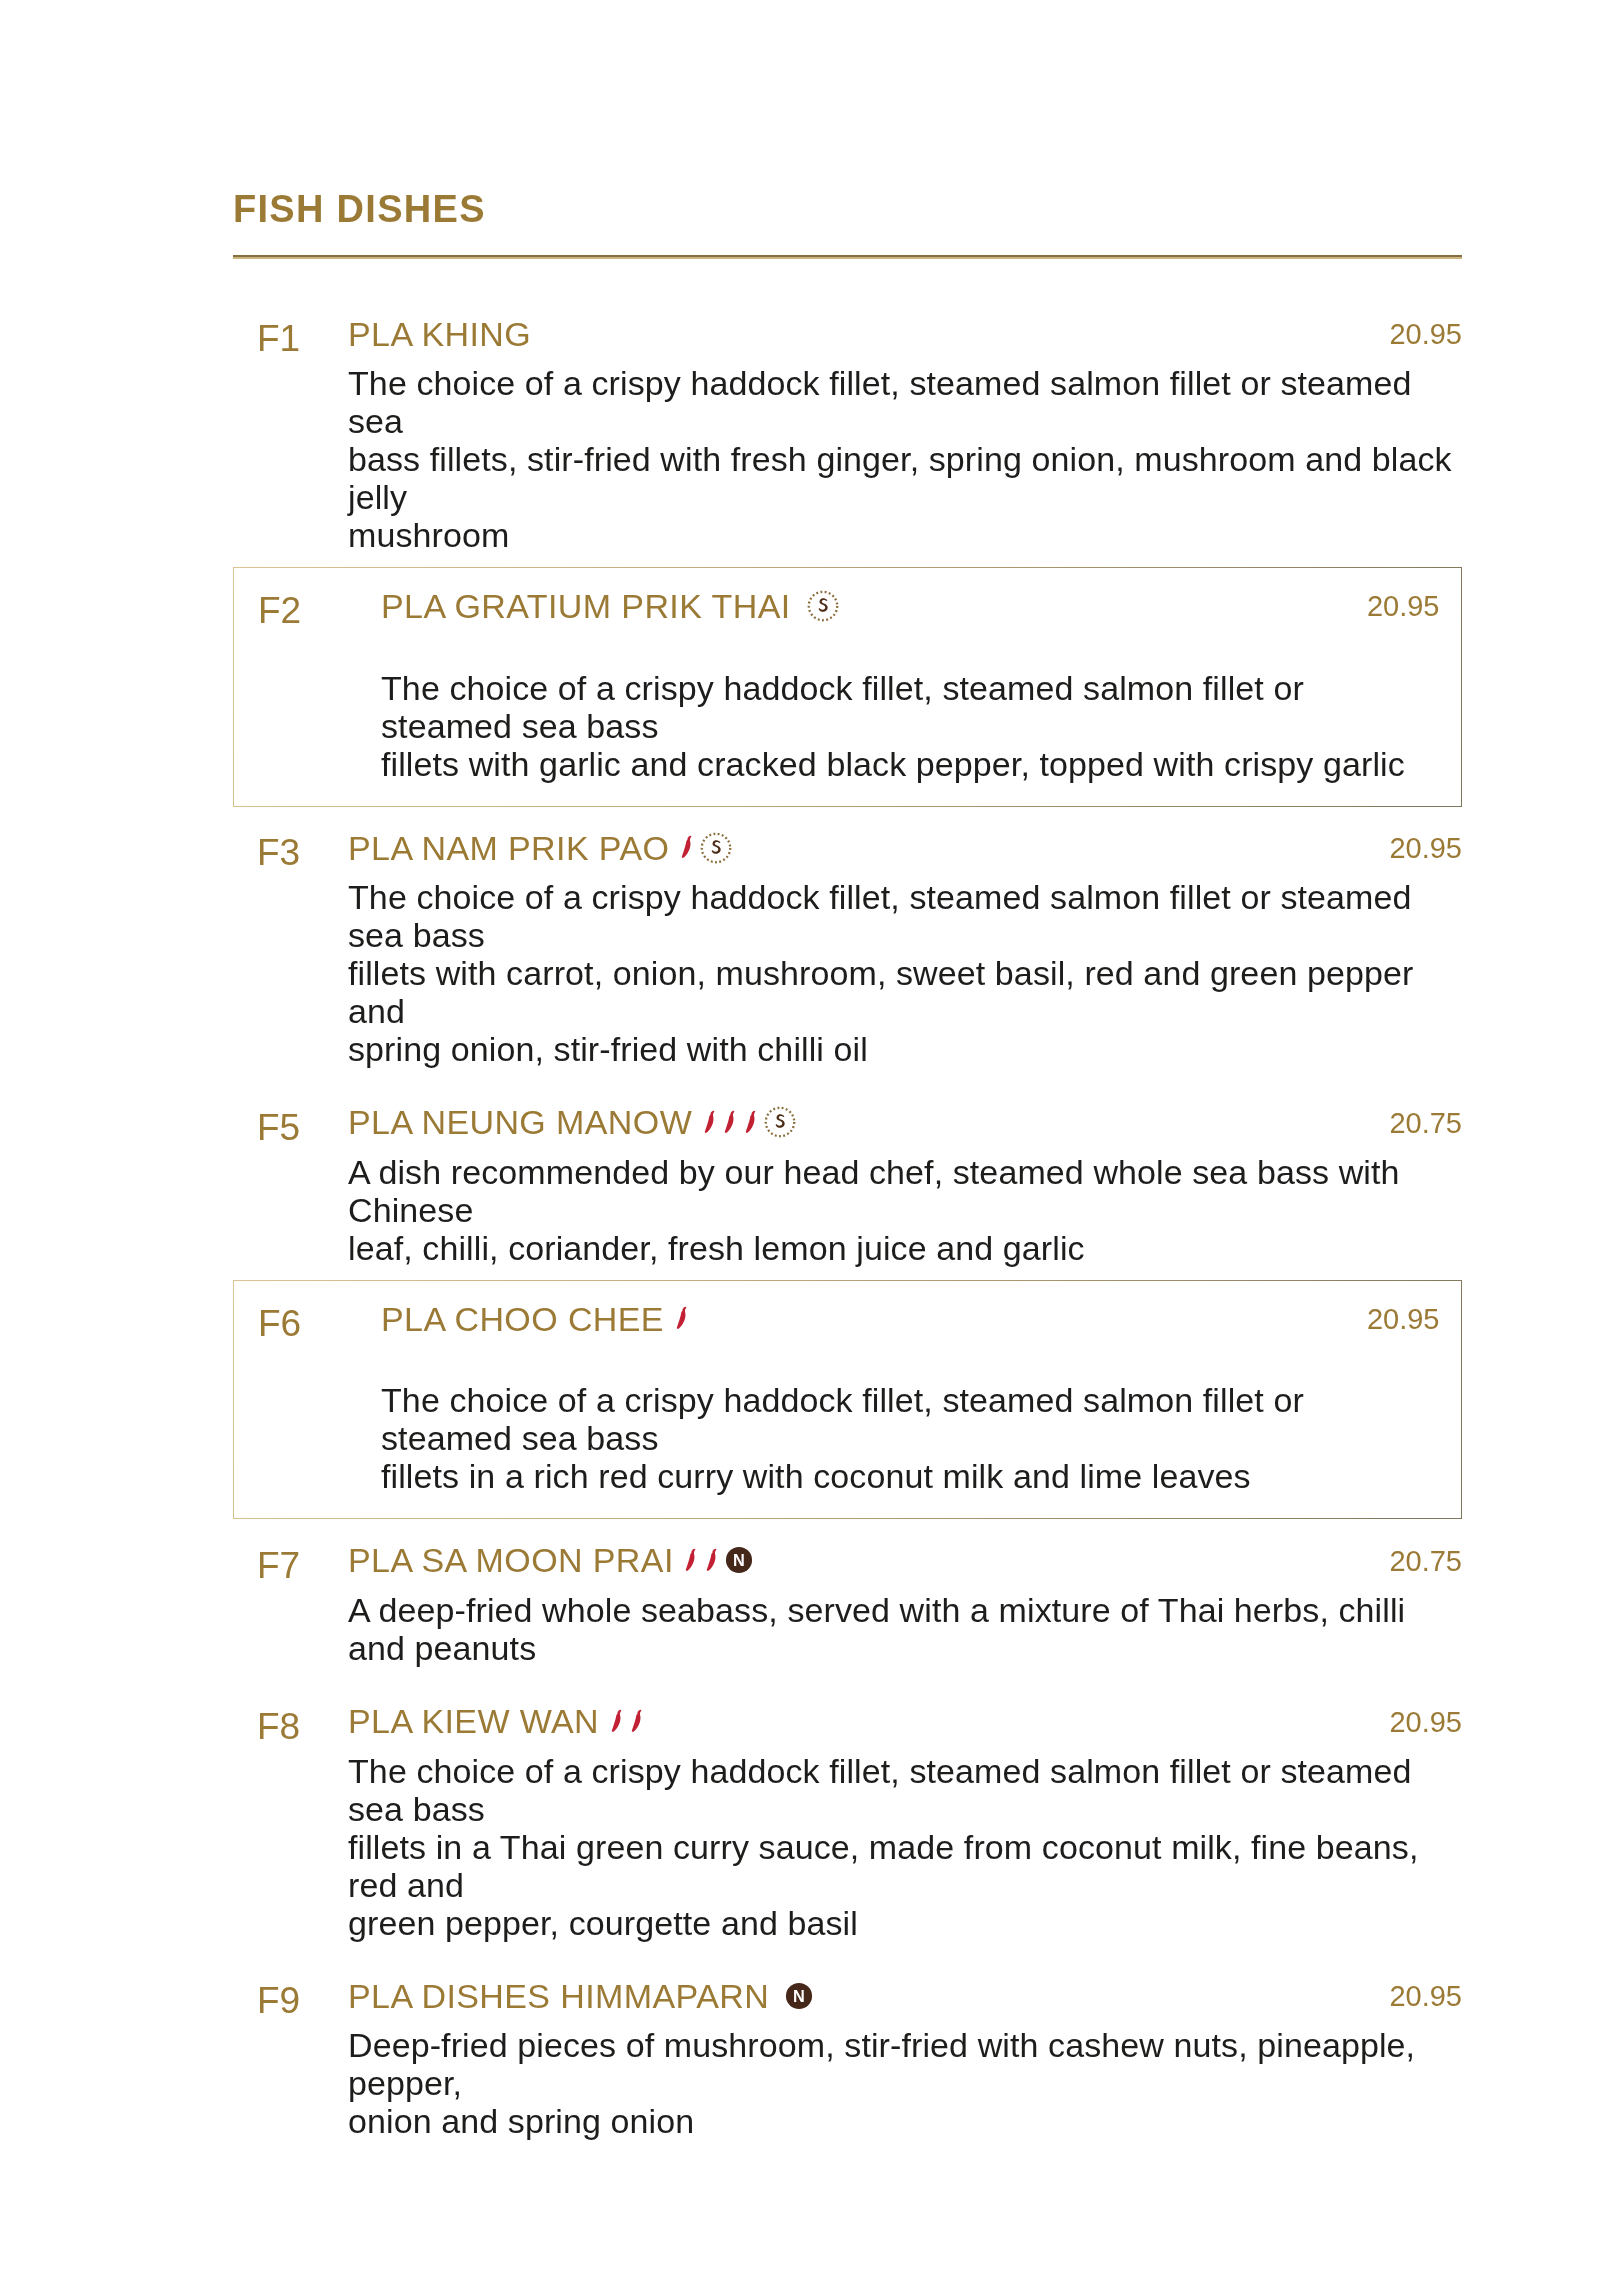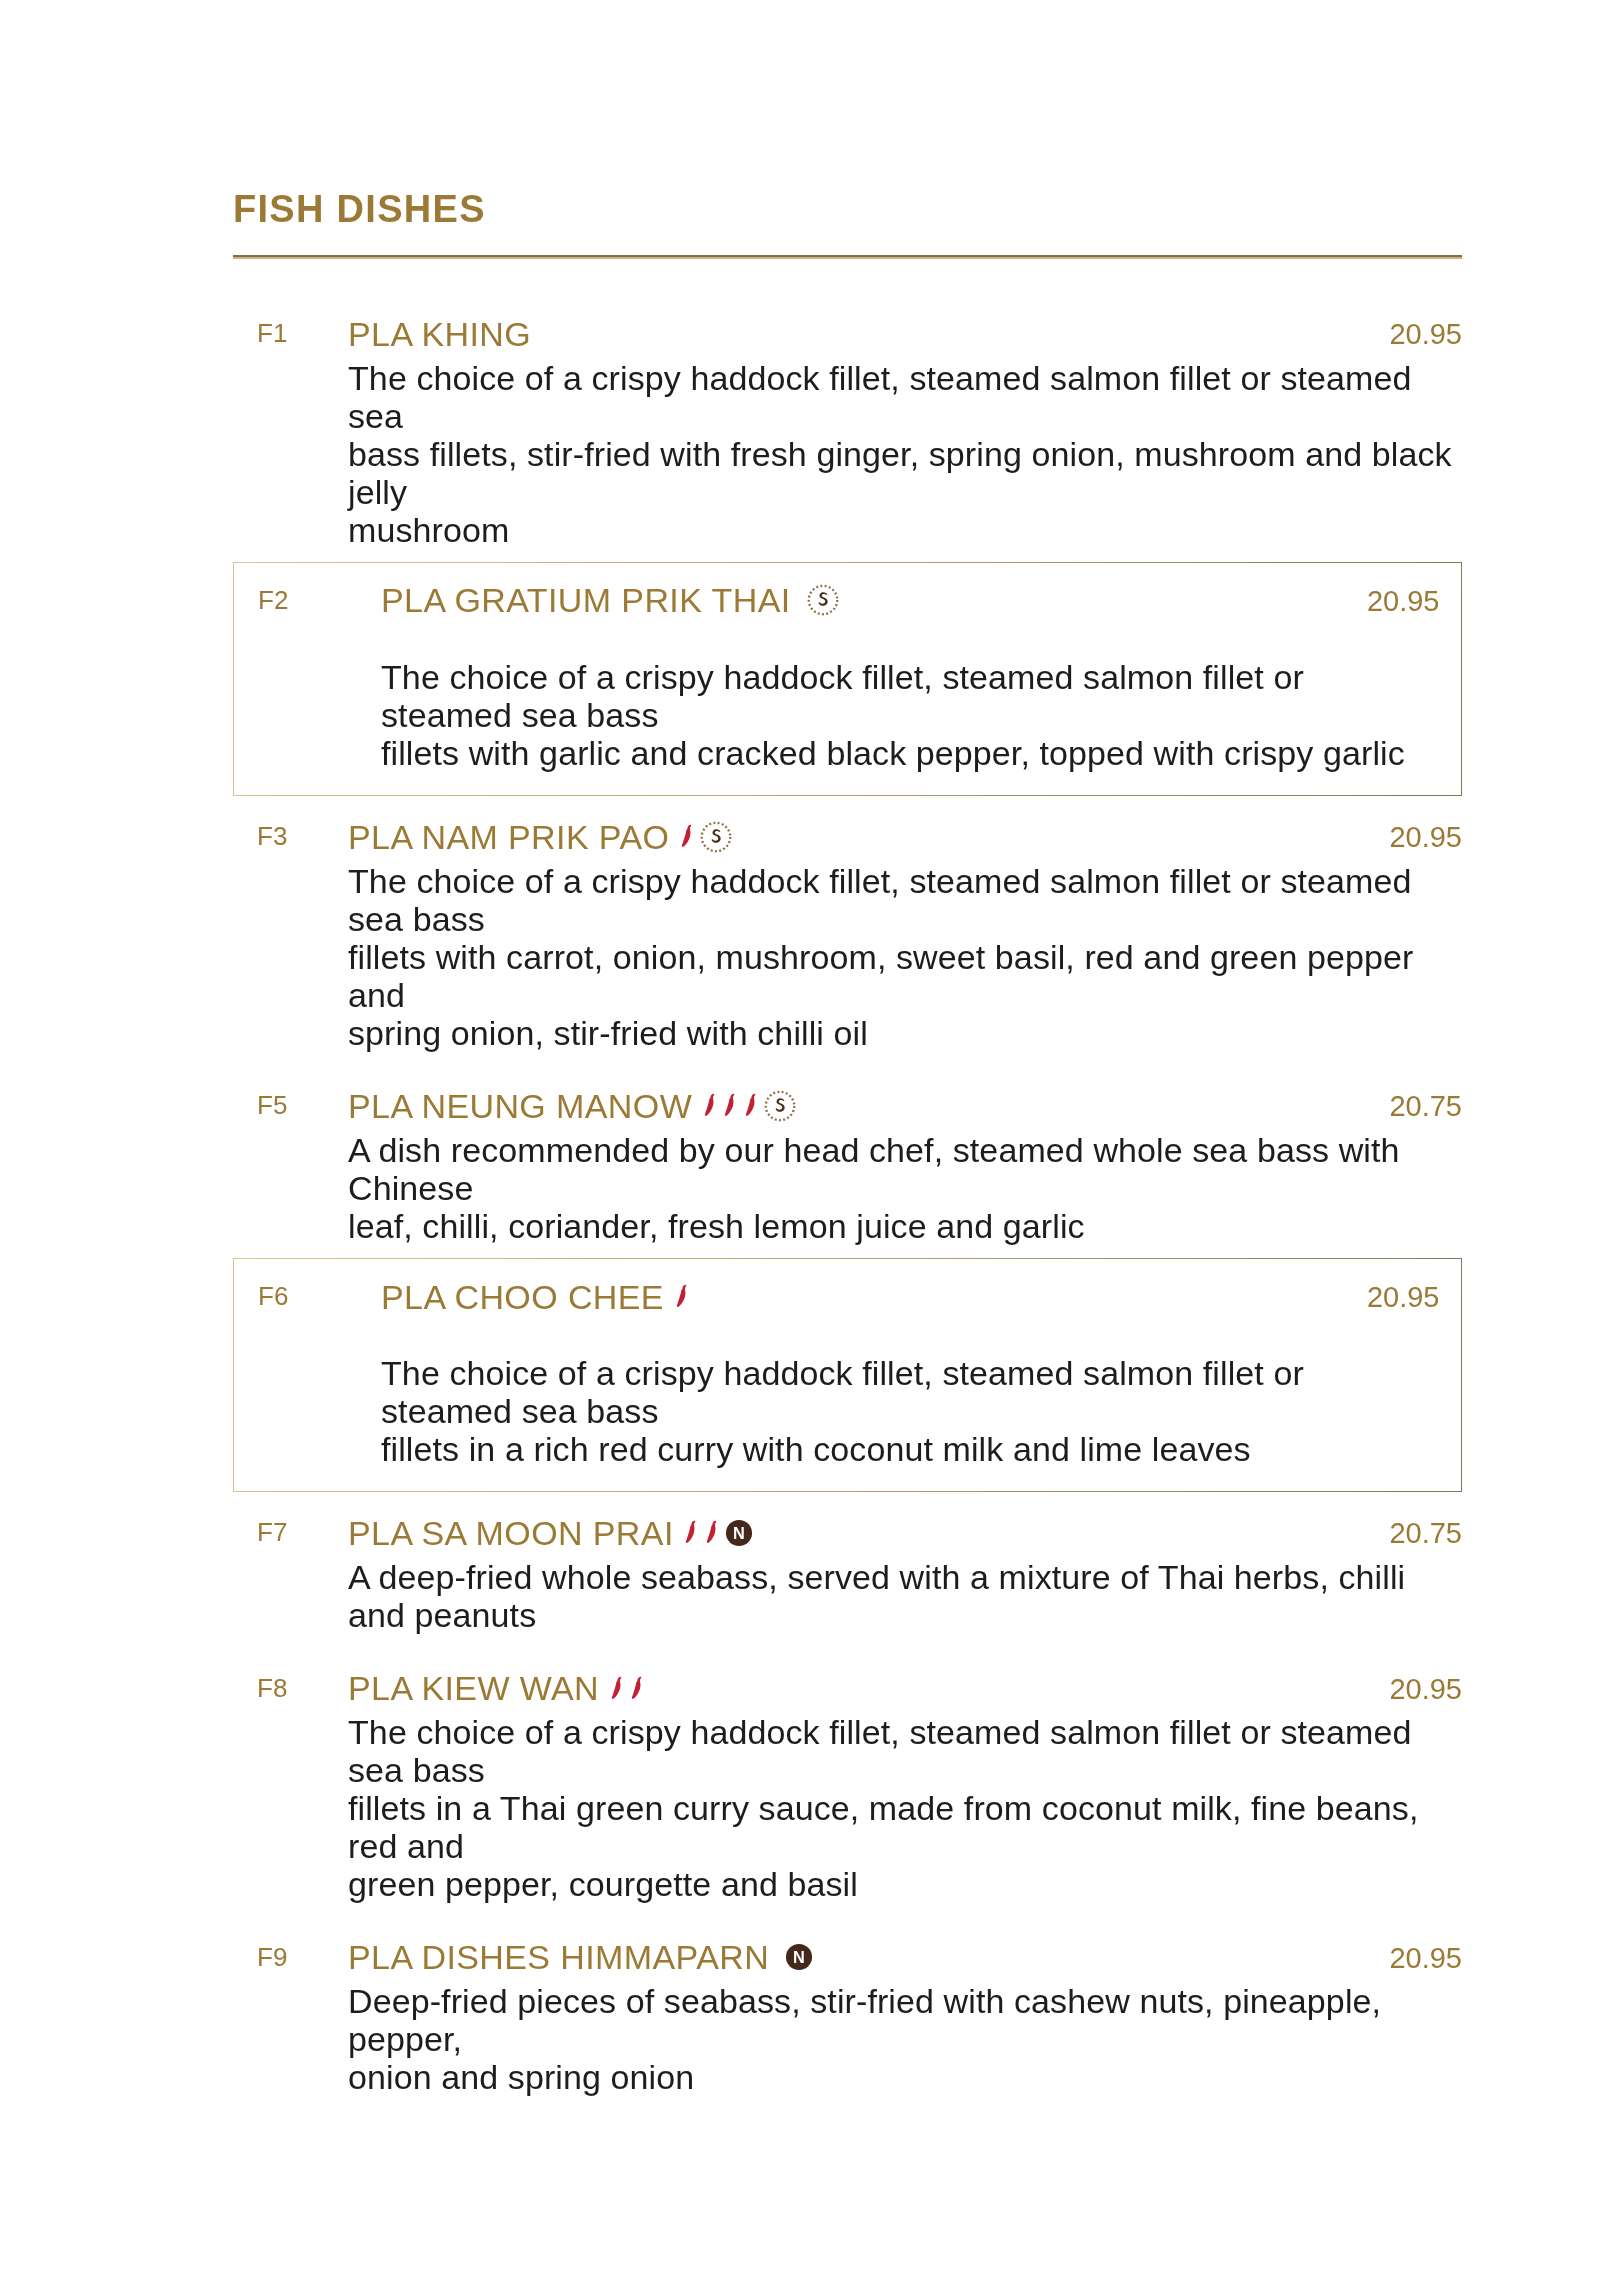--- a/index.html
+++ b/index.html
@@ -46,21 +46,21 @@
     border: 1.8px solid #a89468;
     border-image: linear-gradient(105deg, #dcc393 0%, #c5ad7e 35%, #7f755a 100%) 1;
     padding: 19.7px 21.5px 23px 0;
     margin-top: -23px;
     margin-bottom: 23px;
     gap: 32px;
   }
   .item-code {
     padding-left: 24px;
     padding-top: 4.5px;
-    font-size: 26px;
+    font-size: 37px;
     color: var(--gold, #9b7a36);
     line-height: 1;
   }
   .name-row {
     display: flex;
     align-items: center;
     gap: 10.7px;
     min-height: 36px;
   }
   .item-name {
@@ -275,18 +275,18 @@
       <span class="item-icons">
             <span class="icon icon-nut">
     <svg width="28" height="28" viewBox="0 0 30 30">
       <circle cx="15" cy="15" r="14" fill="#46281a"></circle>
       <text x="15" y="21.5" text-anchor="middle" font-family="Liberation Sans, sans-serif" font-size="17.5" font-weight="bold" fill="#ffffff">N</text>
     </svg>
             </span>
           </span>
     </div>
     <div class="item-price">20.95</div>
-    <div class="item-description">Deep-fried pieces of seabass, stir-fried with cashew nuts, pineapple, pepper,
+    <div class="item-description">Deep-fried pieces of mushroom, stir-fried with cashew nuts, pineapple, pepper,
 onion and spring onion</div>
   </div>
 </div>
 </div>
 
 
 </body></html>

